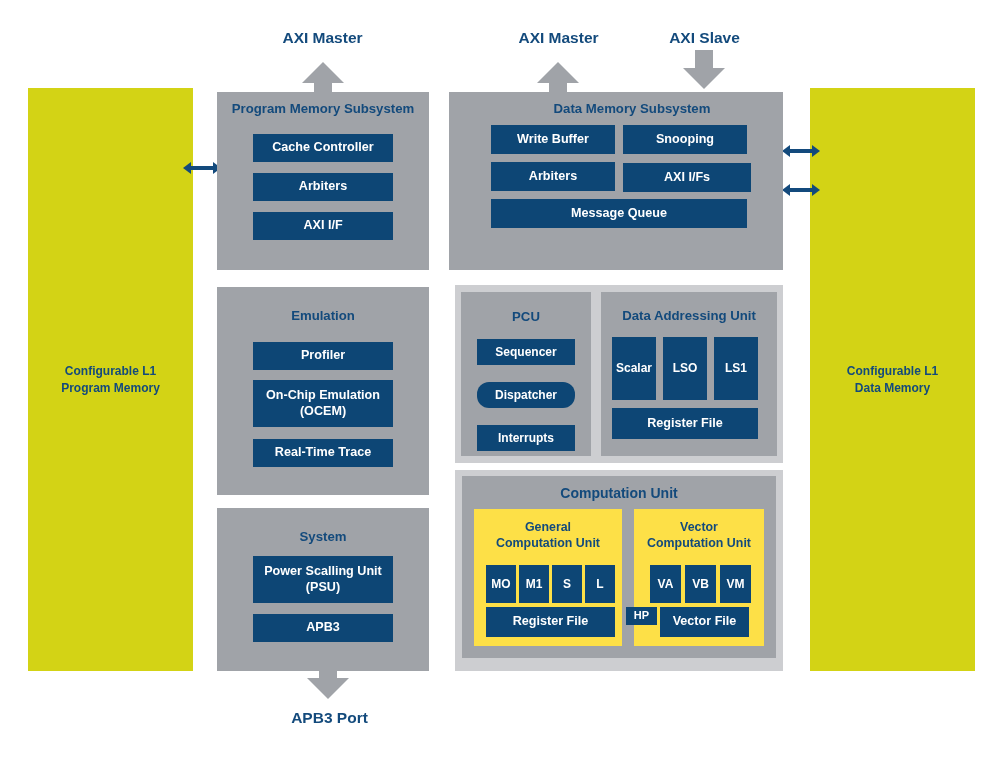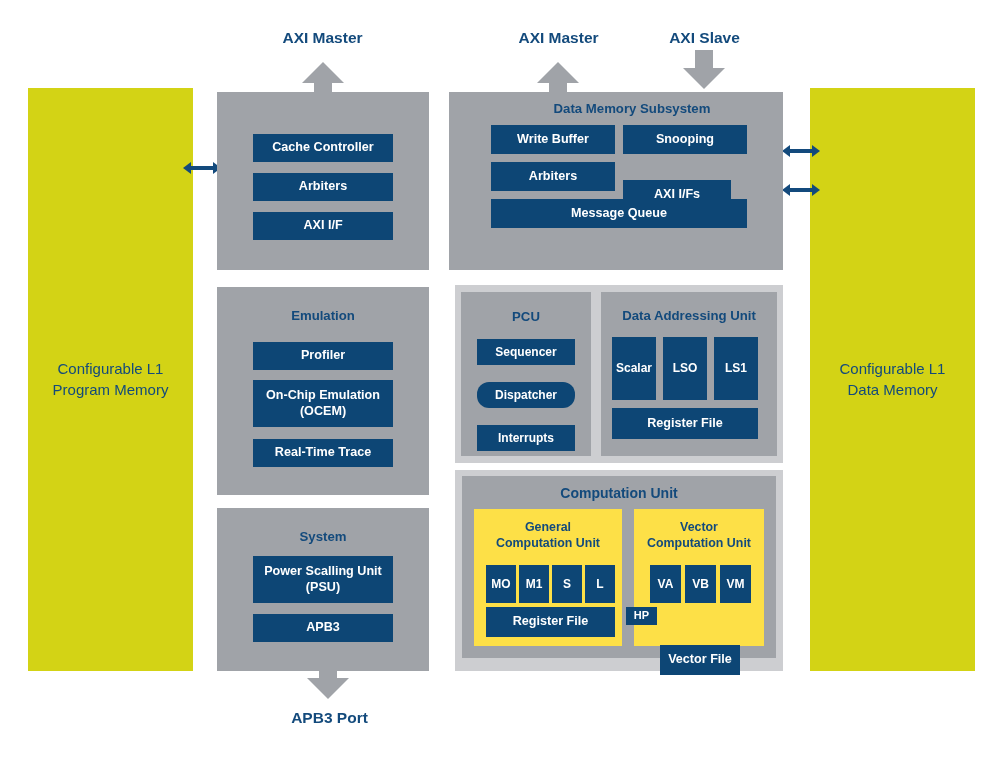--- a/index.html
+++ b/index.html
@@ -45,22 +45,22 @@
   }
 
   
   .ymem {
     background: #d3d315;
     color: #134a7c;
     display: flex;
     align-items: center;
     justify-content: center;
     text-align: center;
-    font-size: 15px;
-    font-weight: normal;
+    font-size: 12px;
+    font-weight: bold;
     line-height: 1.35;
   }
 
   
   .gpanel {
     background: #a0a3a8;
   }
   .gpanel-title {
     color: #134a7c;
     font-size: 13.2px;
@@ -162,31 +162,32 @@
       <div class="bar" style="left:6px; right:6px;"></div>
       <div class="tipR"></div>
   </div>
   <div class="dbl abs" style="left:782px; top:182px; width:38px; height:16px;">
     <div class="tipL"></div>
       <div class="bar" style="left:6px; right:6px;"></div>
       <div class="tipR"></div>
   </div>
 
   <div class="abs gpanel" style="left:217px; top:92px; width:212px; height:178px;">
+    <div class="gpanel-title" style="top:9px;">Program Memory Subsystem</div>
     <div class="abs bblock" style="left:36px; top:42px; width:140px; height:28px;">Cache Controller</div>
     <div class="abs bblock" style="left:36px; top:81px; width:140px; height:28px;">Arbiters</div>
     <div class="abs bblock" style="left:36px; top:120px; width:140px; height:28px;">AXI I/F</div>
   </div>
 
   <div class="abs gpanel" style="left:449px; top:92px; width:334px; height:178px;">
     <div class="gpanel-title" style="top:9px;padding-left:16px;">Data Memory Subsystem</div>
     <div class="abs bblock" style="left:42px; top:33px; width:124px; height:29px;">Write Buffer</div>
     <div class="abs bblock" style="left:174px; top:33px; width:124px; height:29px;">Snooping</div>
     <div class="abs bblock" style="left:42px; top:70px; width:124px; height:29px;">Arbiters</div>
-    <div class="abs bblock" style="left:174px; top:88px; width:108px; height:29px;">AXI I/Fs</div>
+    <div class="abs bblock" style="left:174px; top:71px; width:128px; height:29px;">AXI I/Fs</div>
     <div class="abs bblock" style="left:42px; top:107px; width:256px; height:29px;">Message Queue</div>
   </div>
 
   <div class="abs gpanel" style="left:217px; top:287px; width:212px; height:208px;">
     <div class="gpanel-title" style="top:21px;">Emulation</div>
     <div class="abs bblock" style="left:36px; top:55px; width:140px; height:28px;">Profiler</div>
     <div class="abs bblock" style="left:36px; top:93px; width:140px; height:47px;">
       <div>
         <div>On-Chip Emulation</div>
         <div>(OCEM)</div>
@@ -242,18 +243,18 @@
 
       <div class="abs lpanel2" style="left:172px; top:33px; width:130px; height:137px;">
         <div class="gpanel-title" style="top:11px; font-size:12.4px; line-height:1.25;">
           <div>Vector</div>
           <div>Computation Unit</div>
         </div>
         <div class="abs bblock small" style="left:16px; top:56px; width:31px; height:38px;">VA</div>
         <div class="abs bblock small" style="left:51px; top:56px; width:31px; height:38px;">VB</div>
         <div class="abs bblock small" style="left:86px; top:56px; width:31px; height:38px;">VM</div>
         <div class="abs bblock small" style="left:-8px; top:98px; width:31px; height:18px; font-size:11px;">HP</div>
-        <div class="abs bblock" style="left:26px; top:98px; width:80px; height:30px;margin-top:38px;">Vector File</div>
+        <div class="abs bblock" style="left:26px; top:98px; width:89px; height:30px;">Vector File</div>
       </div>
     </div>
   </div>
 
 </div>
 
 </body></html>

